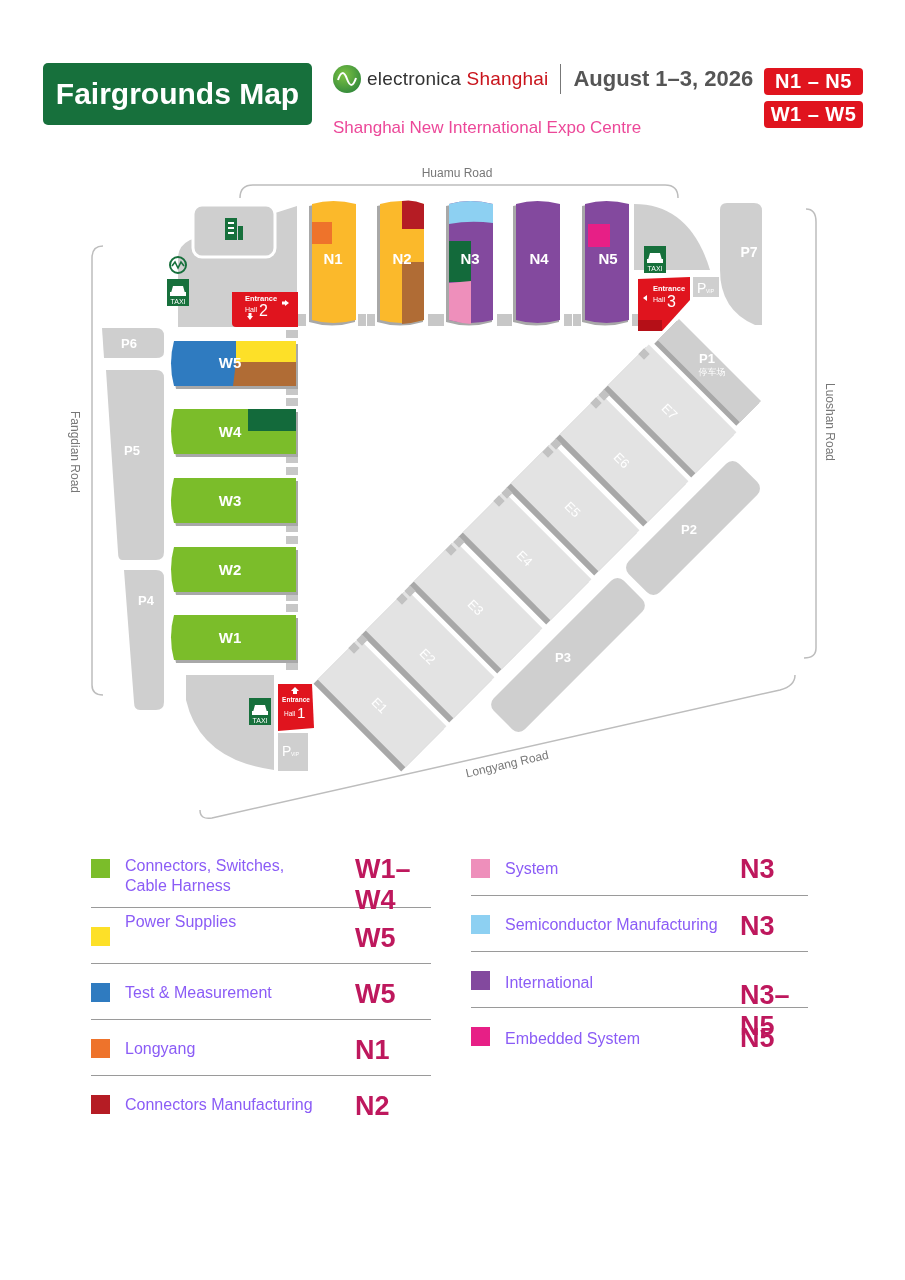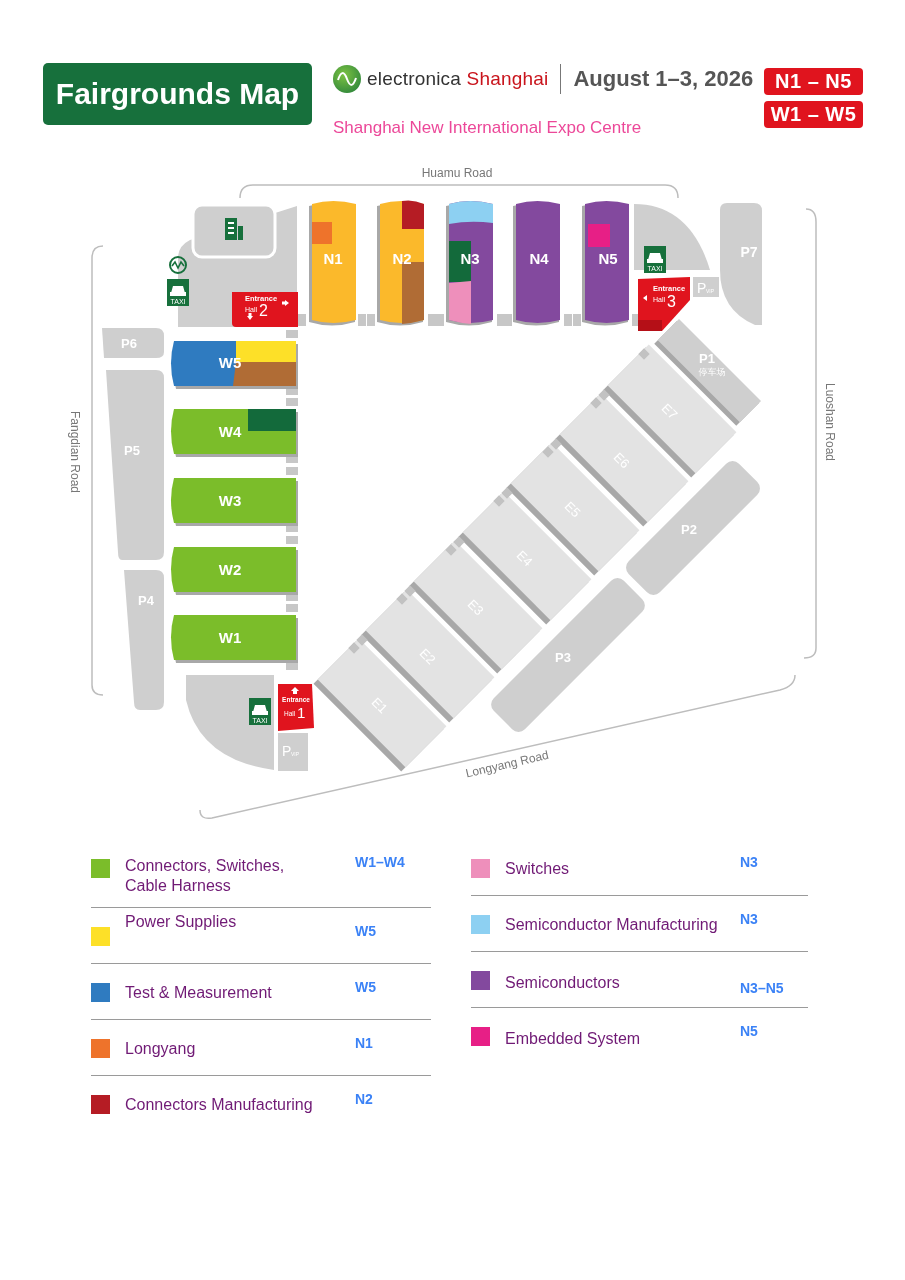--- a/index.html
+++ b/index.html
@@ -20,22 +20,22 @@
 
   .map { position: absolute; left: 0; top: 150px; width: 905px; height: 680px; }
   .map svg text { font-family: "Liberation Sans", sans-serif; }
 
   .legend-col { position: absolute; }
   .legend-left { left: 91px; top: 850px; width: 340px; }
   .legend-right { left: 471px; top: 850px; width: 337px; }
   .legend-row { position: relative; border-bottom: 1.5px solid #9a9a9a; }
   .legend-row.last { border-bottom: none; }
   .legend-swatch { position: absolute; left: 0; width: 19px; height: 19px; }
-  .legend-label { position: absolute; left: 34px; font-size: 16px; color: #701a75; line-height: 20px; }
-  .legend-halls { position: absolute; font-size: 14px; font-weight: bold; color: #3b82f6; }
+  .legend-label { position: absolute; left: 34px; font-size: 16px; color: #8b5cf6; line-height: 20px; }
+  .legend-halls { position: absolute; font-size: 27px; font-weight: bold; color: #be185d; }
   .legend-left .legend-halls { left: 264px; }
   .legend-right .legend-halls { left: 269px; }
 </style>
 </head>
 <body>
 
 <div class="title-box">Fairgrounds Map</div>
 
 <div class="brand">
   <div class="brand-logo">
@@ -349,31 +349,31 @@
   <div class="legend-row last" style="height:56px">
     <span class="legend-swatch" style="top:19px;background:#b51c24"></span>
     <span class="legend-label" style="top:19px">Connectors Manufacturing</span>
     <span class="legend-halls" style="top:15px">N2</span>
   </div>
 </div>
 
 <div class="legend-col legend-right">
   <div class="legend-row" style="height:46px">
     <span class="legend-swatch" style="top:9px;background:#ee8fbb"></span>
-    <span class="legend-label" style="top:9px">Switches</span>
+    <span class="legend-label" style="top:9px">System</span>
     <span class="legend-halls" style="top:4px">N3</span>
   </div>
   <div class="legend-row" style="height:56px">
     <span class="legend-swatch" style="top:19px;background:#8dd0f2"></span>
     <span class="legend-label" style="top:19px">Semiconductor Manufacturing</span>
     <span class="legend-halls" style="top:15px">N3</span>
   </div>
   <div class="legend-row" style="height:56px">
     <span class="legend-swatch" style="top:19px;background:#83499e"></span>
-    <span class="legend-label" style="top:21px">Semiconductors</span>
+    <span class="legend-label" style="top:21px">International</span>
     <span class="legend-halls" style="top:28px">N3–N5</span>
   </div>
   <div class="legend-row last" style="height:56px">
     <span class="legend-swatch" style="top:19px;background:#e71f86"></span>
     <span class="legend-label" style="top:21px">Embedded System</span>
     <span class="legend-halls" style="top:15px">N5</span>
   </div>
 </div>
 
 </body></html>

